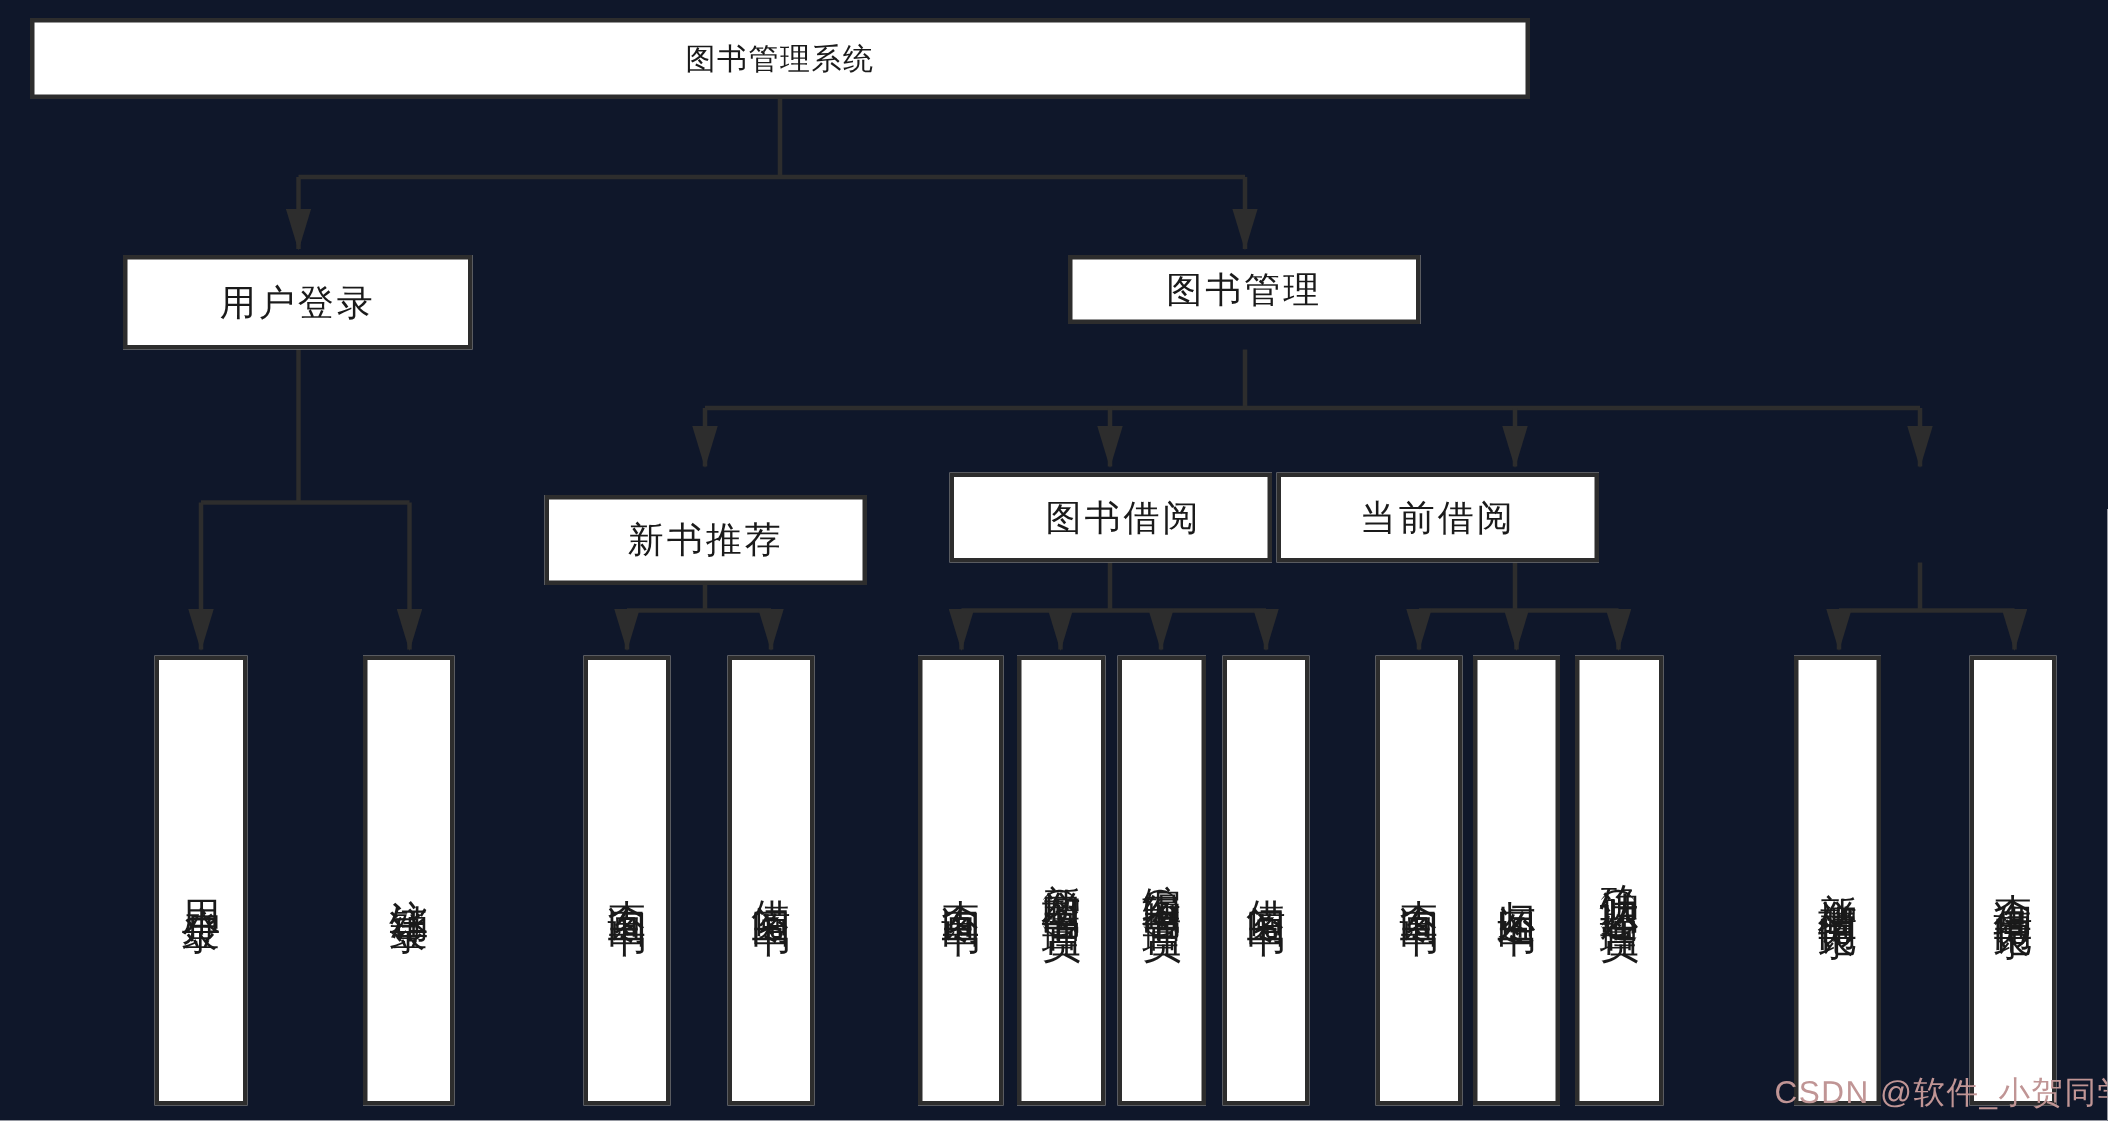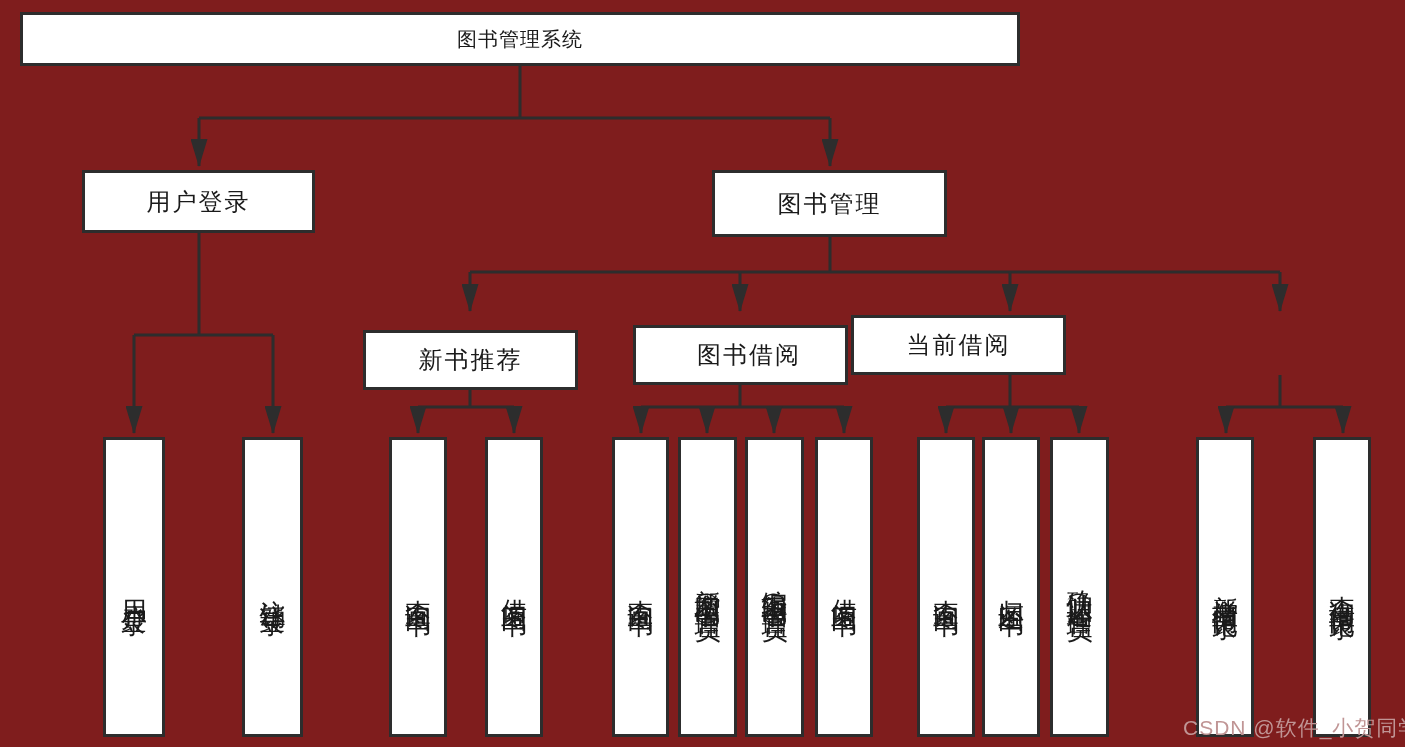--- a/index.html
+++ b/index.html
@@ -1,19 +1,19 @@
 <!DOCTYPE html>
 <html style="--line: #2d2d2d; --text: #1a1a1a; --wm: #c09595;"><head>
 <meta charset="utf-8">
 <style>
   :root { --line:#2d2d2d; --text:#1a1a1a; --wm:#c09595; }
   * { box-sizing:border-box; margin:0; padding:0; }
   html,body { width:1405px; height:747px; background:#ffffff; overflow:hidden;
               font-family:"Liberation Sans", sans-serif; color:var(--text); }
-  .canvas { position:relative; width:1405px; height:747px; background:#7f1d1d; }
+  .canvas { position:relative; width:1405px; height:747px; background:#0f172a; }
   svg.connectors { position:absolute; left:0; top:0; z-index:1; }
   svg.connectors path { stroke:var(--line); stroke-width:3; fill:none; }
   svg.connectors polygon { fill:var(--line); }
   .box { position:absolute; z-index:2; background:#ffffff; border:3px solid var(--line);
          display:flex; align-items:center; justify-content:center; }
   .h-label { font-size:24px; letter-spacing:2px; white-space:nowrap; }
   .root-label { font-size:20px; letter-spacing:1px; }
   .leaf span { writing-mode:vertical-rl; text-orientation:mixed;
                font-size:26px; line-height:1.12; letter-spacing:4px; white-space:nowrap; }
   .watermark { position:absolute; z-index:3; left:1183px; top:714px;
@@ -72,28 +72,28 @@
     <path d="M1343,407 L1343,433" marker-end="url(#arrow)"></path>
   </svg>
 
   <div class="box" style="left:20px; top:12px; width:1000px; height:54px;">
     <span class="root-label">图书管理系统</span>
   </div>
 
   <div class="box" style="left:82px; top:170px; width:233px; height:63px;">
     <span class="h-label">用户登录</span>
   </div>
-  <div class="box" style="left:712px; top:170px; width:235px; height:67px;">
+  <div class="box" style="left:712px; top:170px; width:235px; height:46px;">
     <span class="h-label">图书管理</span>
   </div>
 
   <div class="box" style="left:363px; top:330px; width:215px; height:60px;">
     <span class="h-label">新书推荐</span>
   </div>
-  <div class="box" style="left:633px; top:325px; width:215px; height:60px;padding-left:17px;">
+  <div class="box" style="left:633px; top:315px; width:215px; height:60px;padding-left:17px;">
     <span class="h-label">图书借阅</span>
   </div>
   <div class="box" style="left:851px; top:315px; width:215px; height:60px;">
     <span class="h-label">当前借阅</span>
   </div>
 
   <div class="box leaf" style="left:103px; top:437px; width:62px; height:300px;">
     <span>用户登录</span>
   </div>
   <div class="box leaf" style="left:242px; top:437px; width:61px; height:300px;">

